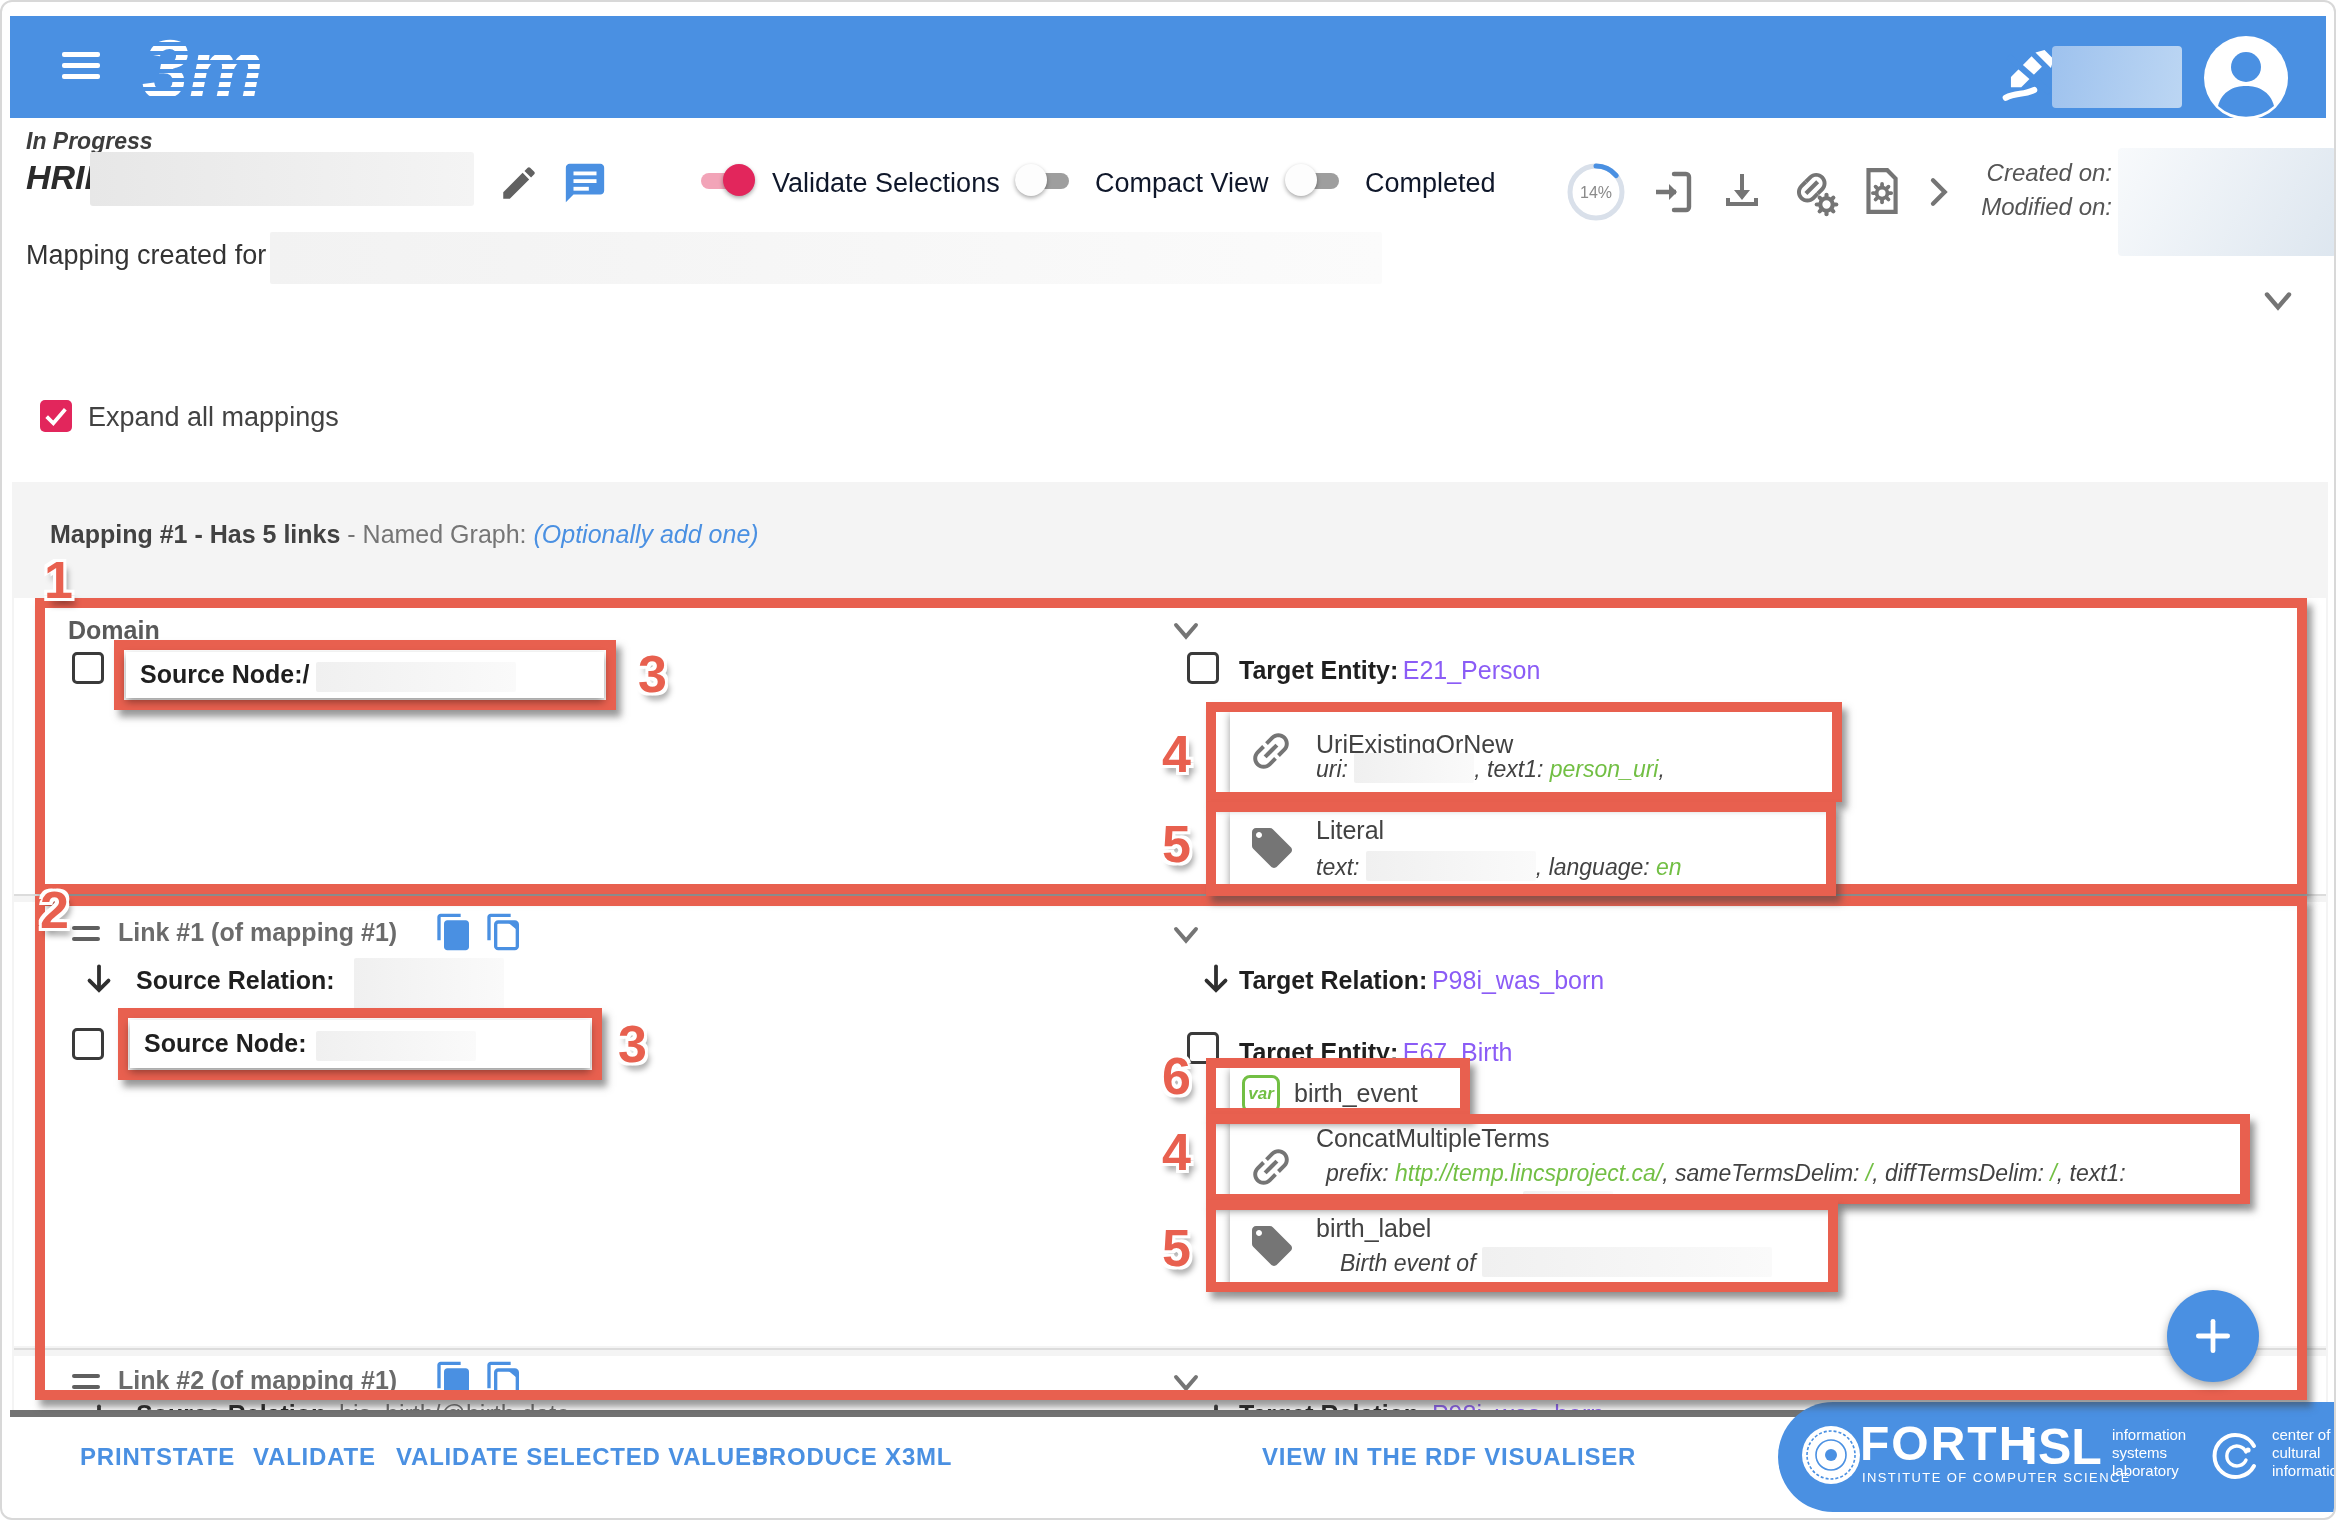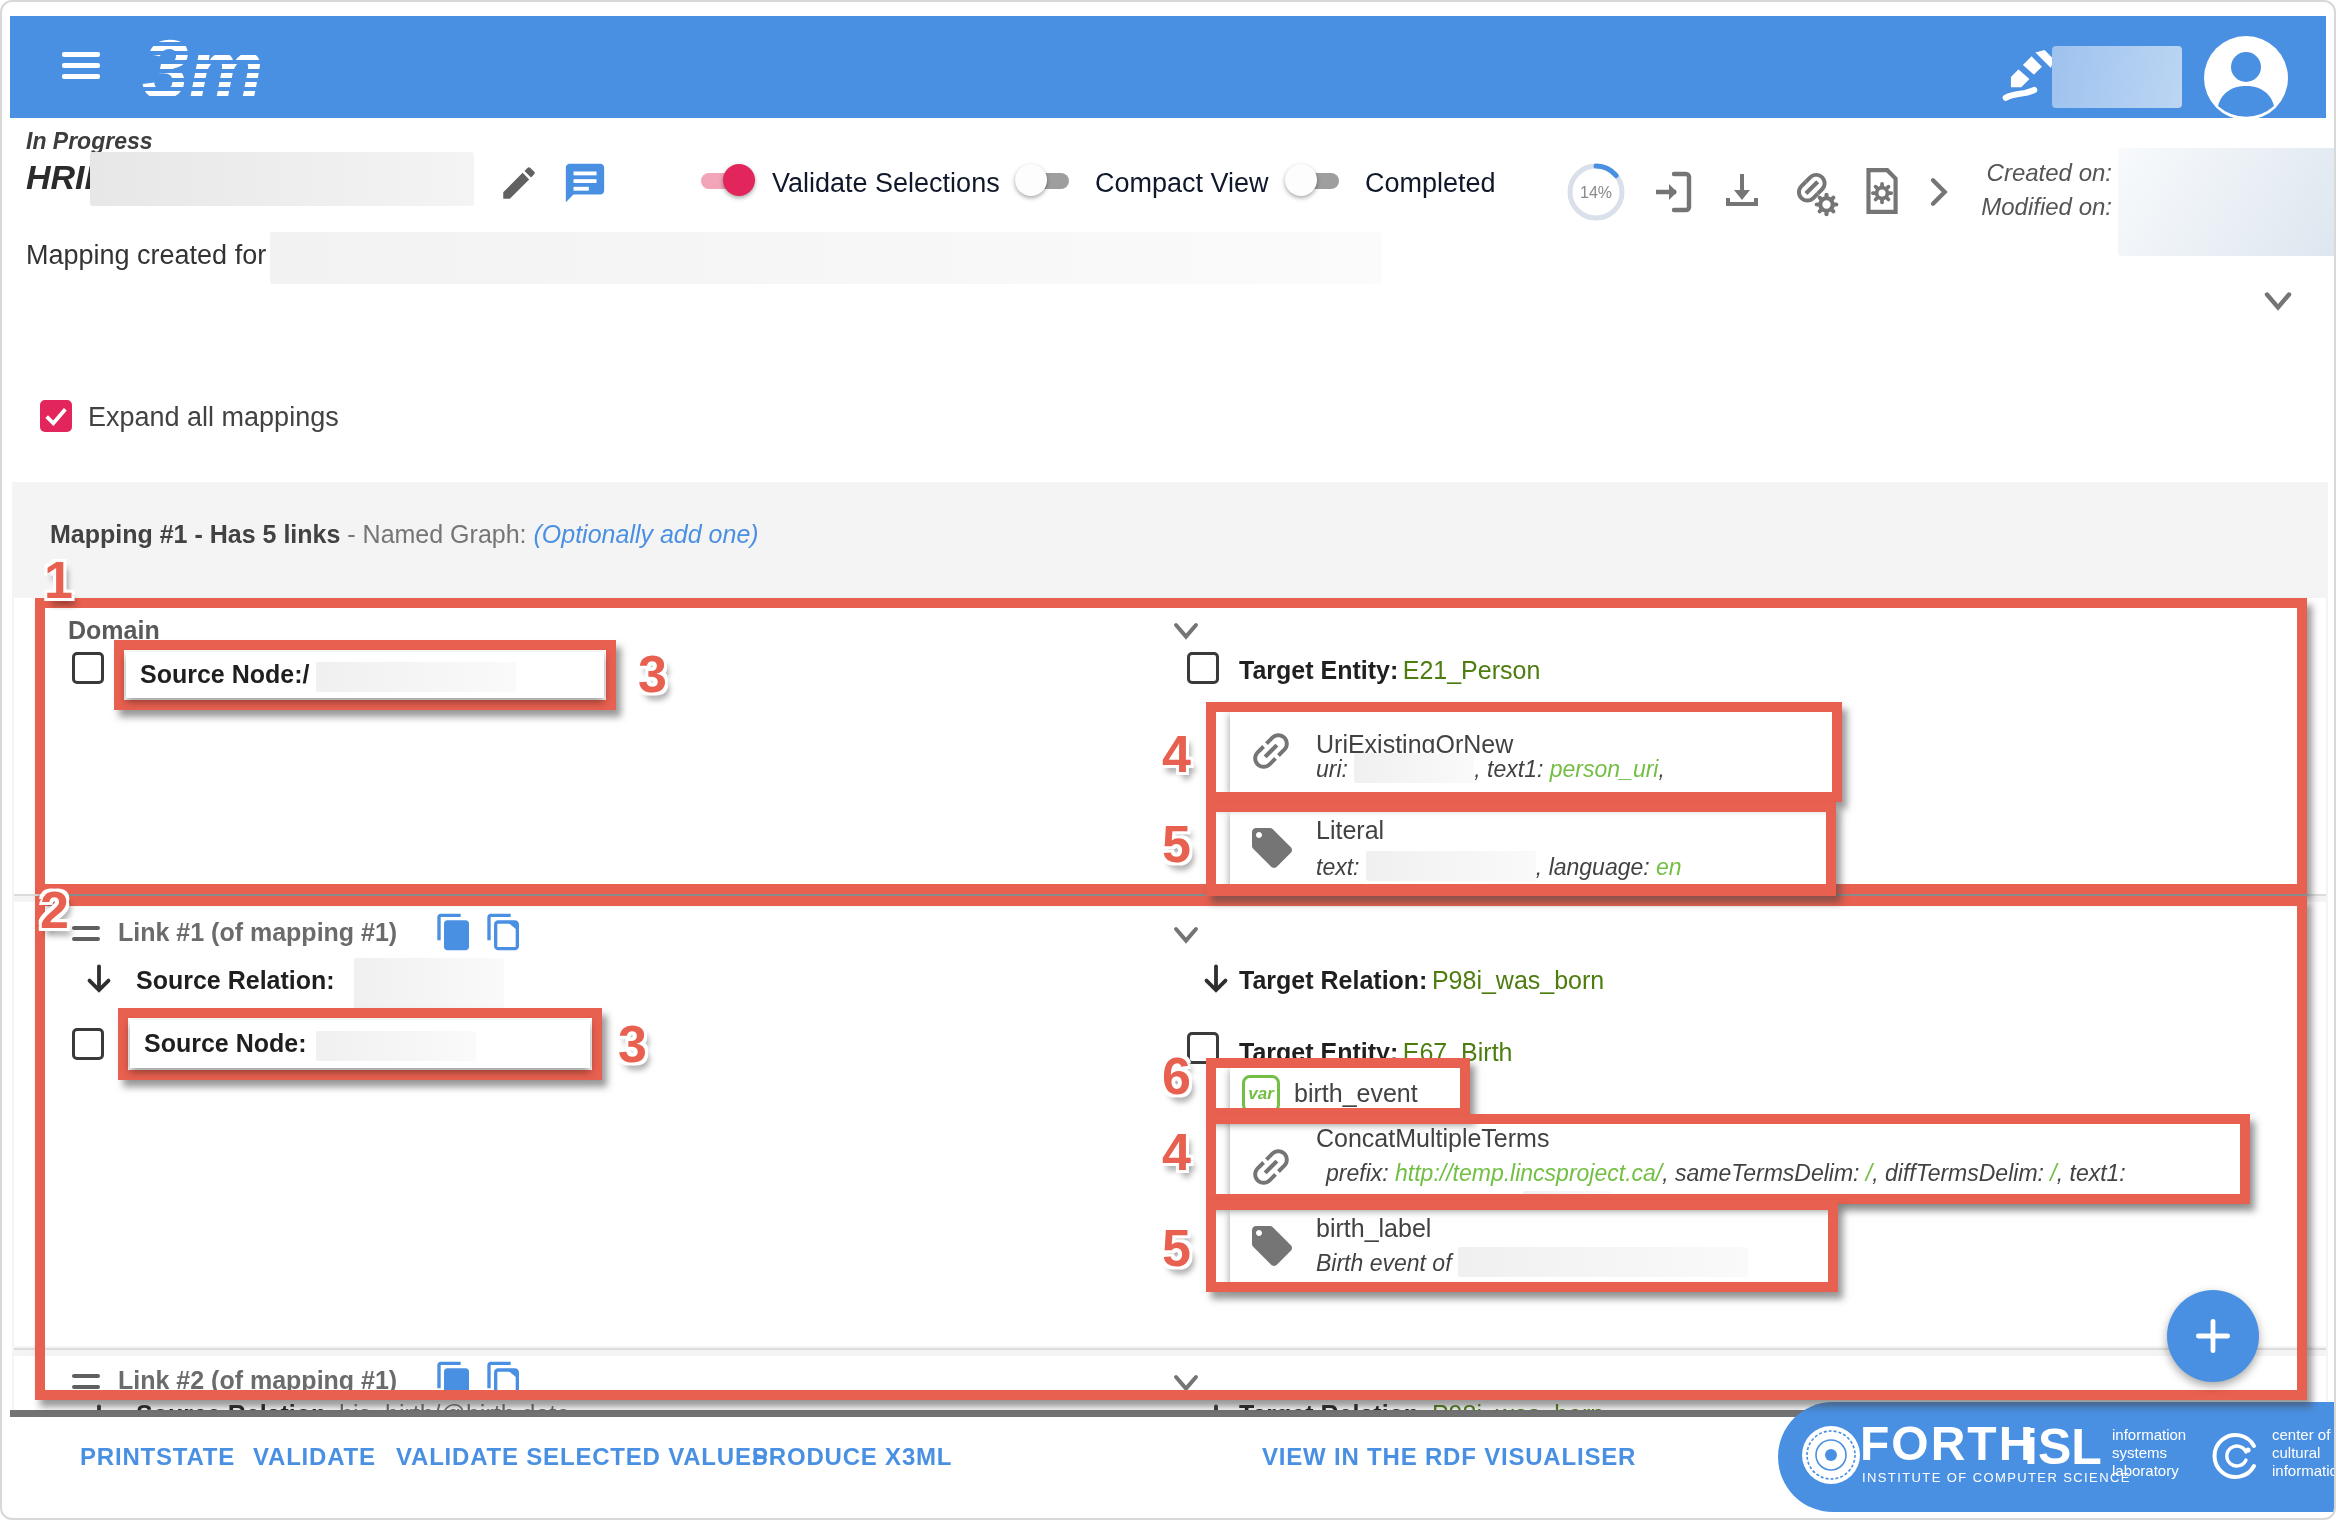--- a/index.html
+++ b/index.html
@@ -51,21 +51,21 @@
   .panel-title b { color:#424242; }
   .ng-link { color:#4a90e2; font-style:italic; cursor:pointer; }
   .whitecard { background:#fff; }
   .domain-card { left:12px; top:596px; width:2312px; height:296px; }
   .link1-card  { left:12px; top:900px; width:2312px; height:444px; }
   .link2-card  { left:12px; top:1354px; width:2312px; height:54px; overflow:hidden; }
   .divider { left:12px; height:2px; background:#dcdcdc; width:2312px; }
 
   .sec-label { font:700 25px "Liberation Sans",sans-serif; color:#5a5a5a; }
   .fld-label { font:700 25px "Liberation Sans",sans-serif; color:#1f1f1f; }
-  .fld-value { font:400 25px "Liberation Sans",sans-serif; color:#4d7c0f; }
+  .fld-value { font:400 25px "Liberation Sans",sans-serif; color:#8b5cf6; }
   .link-title { font:700 25px "Liberation Sans",sans-serif; color:#6b6b6b; }
 
   .inline-redact { display:inline-block; height:30px; vertical-align:-6px; border-radius:2px;
                    background:linear-gradient(90deg,#f0f0f0,#fafafa); }
 
   
   .gen-card { position:absolute; background:#fff; box-shadow:0 4px 8px rgba(0,0,0,.4); }
   .gen-name { position:absolute; left:86px; font:400 25px "Liberation Sans",sans-serif; color:#424242; }
   .gen-args { position:absolute; left:86px; font:italic 400 23px "Liberation Sans",sans-serif;
               color:#424242; white-space:pre-wrap; line-height:34px; }
@@ -415,21 +415,21 @@
       <div class="gen-args" style="top:34px; width:900px;margin-left:10px;"><span>prefix: </span><span class="green">http://temp.lincsproject.ca/</span><span>, sameTermsDelim: </span><span class="green">/</span><span>, diffTermsDelim: </span><span class="green">/</span><span>, text1: </span><span class="green">person/birth</span><span>, text2: </span><span class="inline-redact" style="width:90px;"></span></div>
     </div>
 
     <div class="gen-card" style="left:1216px; top:306px; width:598px; height:76px;">
       <div style="position:absolute; left:18px; top:14px;">
         <svg width="48" height="48" viewBox="0 0 24 24" fill="#757575">
           <path d="M21.41 11.58l-9-9C12.05 2.22 11.55 2 11 2H4c-1.1 0-2 .9-2 2v7c0 .55.22 1.05.59 1.42l9 9c.36.36.86.58 1.41.58.55 0 1.05-.22 1.41-.59l7-7c.37-.36.59-.86.59-1.41 0-.55-.23-1.06-.59-1.42zM5.5 7C4.67 7 4 6.33 4 5.5S4.67 4 5.5 4 7 4.67 7 5.5 6.33 7 5.5 7z"></path>
         </svg>
       </div>
       <div class="gen-name" style="top:6px;">birth_label</div>
-      <div class="gen-args" style="top:38px; width:480px;"><span>Birth event of </span><span class="inline-redact" style="width:290px;"></span></div>
+      <div class="gen-args" style="top:38px; width:480px;text-align:center;"><span>Birth event of </span><span class="inline-redact" style="width:290px;"></span></div>
     </div>
   </div>
 
   <div class="abs gen-card" style="left:128px; top:1018px; width:460px; height:48px; z-index:46;">
     <span class="fld-label" style="position:absolute; left:14px; top:9px;">Source Node:</span>
     <span class="inline-redact" style="position:absolute; left:186px; top:11px; width:160px;"></span>
   </div>
 
   <div class="abs divider" style="top:1346px;"></div>
 

